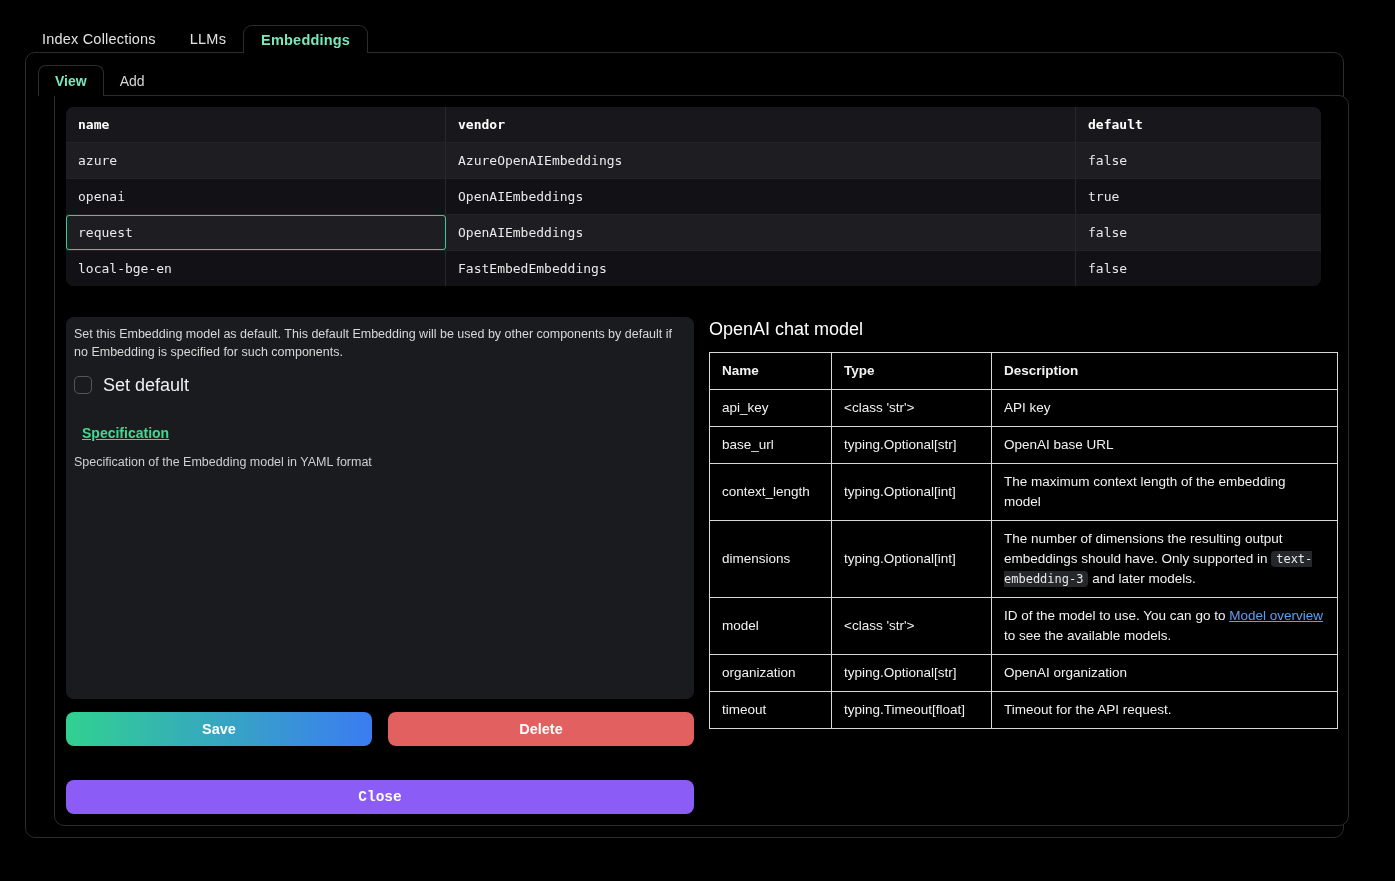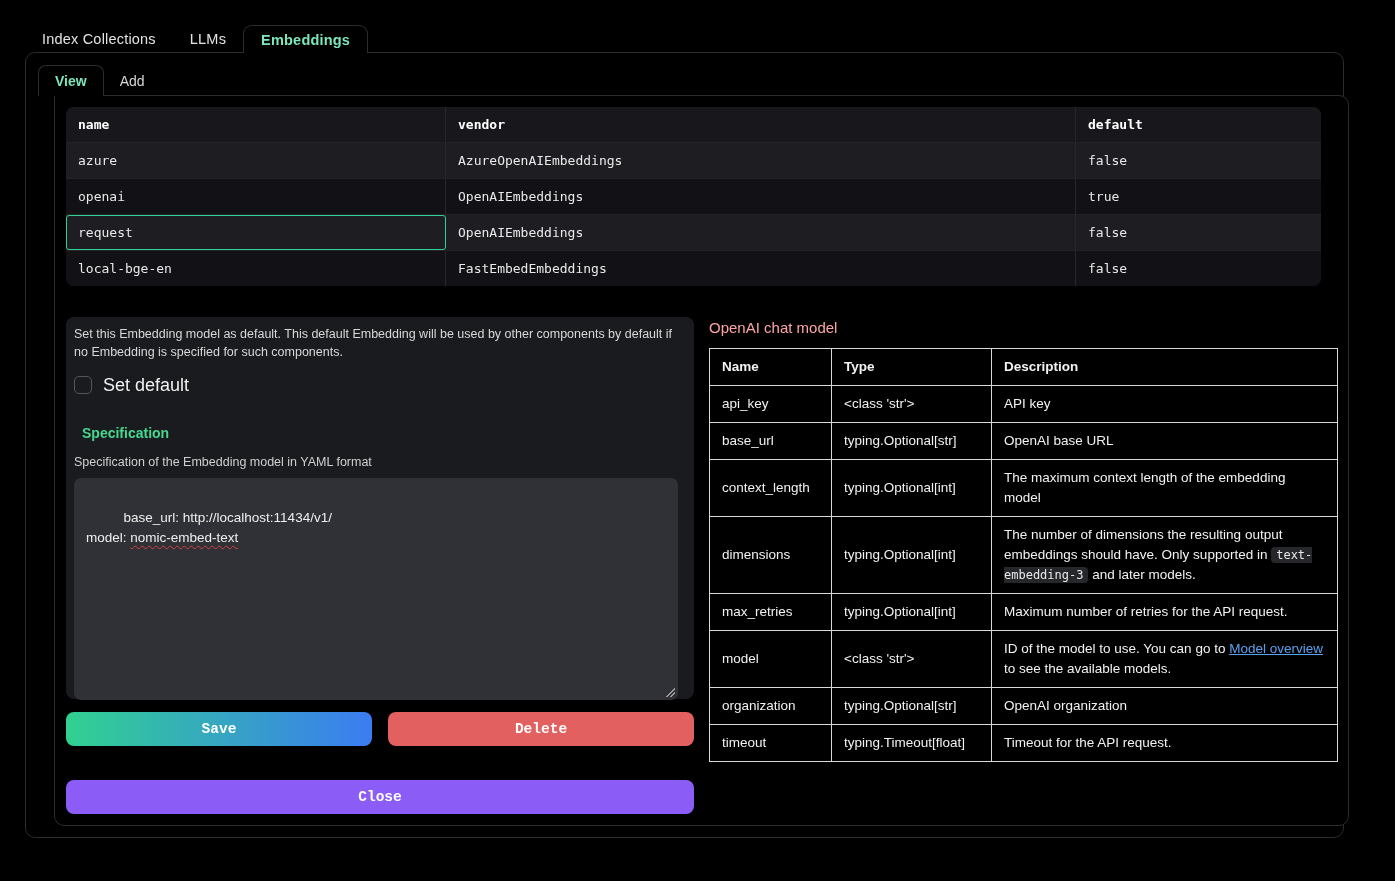--- a/index.html
+++ b/index.html
@@ -56,46 +56,46 @@
   .erow:last-child{ border-bottom:none; }
   .ecell.selected{ outline:1px solid var(--sel-border); outline-offset:-1px; border-radius:3px; }
 
   
   .left-col{ position:absolute; left:11px; top:221px; width:628px; }
   .config-panel{ background:#1a1b1e; border-radius:8px; padding:8px; height:382px; }
   .cfg-desc{ font-size:12.5px; color:#d8d8d8; line-height:18px; max-width:600px; }
   .chk-row{ display:flex; align-items:center; gap:11px; margin-top:14px; height:20px; }
   .checkbox{ width:18px; height:18px; border:1.5px solid #55565a; border-radius:5px; background:transparent; cursor:pointer; }
   .chk-label{ font-size:18px; color:#f0f0f0; }
-  .spec-heading{ margin:30px 0 0 8px; font-size:14px; font-weight:bold; color:var(--spec-green); }
+  .spec-heading{ margin:30px 0 0 8px; font-size:14px; font-weight:bold; color:var(--spec-green);text-decoration:underline; }
   .spec-caption{ margin-top:14px; font-size:12.5px; color:#cfcfcf; }
   .yaml-editor{
     margin-top:9px; width:604px; height:222px; background:#2f3136; border-radius:7px;
     padding:10px 12px; font-size:13.5px; line-height:20px; color:#eee;
     position:relative; white-space:pre-wrap; cursor:text;
   }
   .squiggle{ text-decoration:underline wavy #cc4444 1px; text-underline-offset:3px; }
   .resize-handle{
     position:absolute; right:3px; bottom:3px; width:10px; height:10px; cursor:nwse-resize;
     background:
       linear-gradient(135deg, transparent 0 55%, #9a9a9a 55% 62%, transparent 62% 75%, #9a9a9a 75% 82%, transparent 82%);
   }
-  .btn-row{ display:flex; gap:16px; margin-top:13px;font-family:Liberation Mono, monospace; }
+  .btn-row{ display:flex; gap:16px; margin-top:13px; }
   .btn{
     height:34px; border:none; border-radius:8px; font-family:inherit;
     font-size:14.5px; font-weight:bold; color:#fff; cursor:pointer;
     display:flex; align-items:center; justify-content:center;
   }
   .btn-save{ flex:1; background:linear-gradient(90deg, var(--save-start), var(--save-end)); }
   .btn-delete{ flex:1; background:var(--delete-red);text-align:right; }
   .btn-close{ width:100%; margin-top:34px; background:#8b5cf6;font-family:Liberation Mono, monospace; }
 
   
   .right-col{ position:absolute; left:654px; top:223px; width:629px; }
-  .details-title{ font-size:15px; color:#fca5a5; }
+  .details-title{ font-size:18px; color:#ffffff; }
   .dtable{
     margin-top:12px; width:629px; border-collapse:collapse; font-size:13.5px; color:#f2f2f2;
     background:#000;
   }
   .dtable th, .dtable td{
     border:1px solid #d9d9d9; padding:8px 12px; text-align:left; vertical-align:middle;
     line-height:20px;
   }
   .dtable th{ font-weight:bold; height:34px; }
   .dtable td.c-name{ width:122px; }
@@ -156,25 +156,20 @@
 
     <div class="left-col">
       <div class="config-panel">
         <div class="cfg-desc">Set this Embedding model as default. This default Embedding will be used by other components by default if no Embedding is specified for such components.</div>
         <div class="chk-row">
           <div class="checkbox"></div>
           <div class="chk-label">Set default</div>
         </div>
         <div class="spec-heading">Specification</div>
         <div class="spec-caption">Specification of the Embedding model in YAML format</div>
-        <div class="yaml-editor" id="yaml-editor">
-          <span id="yaml-content">base_url: http://localhost:11434/v1/
-model: <span class="squiggle">nomic-embed-text</span></span>
-          <span class="resize-handle"></span>
-        </div>
       </div>
       <div class="btn-row">
         <button class="btn btn-save">Save</button>
         <button class="btn btn-delete">Delete</button>
       </div>
       <button class="btn btn-close">Close</button>
     </div>
 
     <div class="right-col">
       <div class="details-title">OpenAI chat model</div>
@@ -201,25 +196,20 @@
               <td class="c-name">context_length</td>
               <td class="c-type">typing.Optional[int]</td>
               <td class="c-desc">The maximum context length of the embedding model</td>
             </tr>
             <tr>
               <td class="c-name">dimensions</td>
               <td class="c-type">typing.Optional[int]</td>
               <td class="c-desc">The number of dimensions the resulting output embeddings should have. Only supported in <span class="chip">text-embedding-3</span> and later models.</td>
             </tr>
             <tr>
-              <td class="c-name">max_retries</td>
-              <td class="c-type">typing.Optional[int]</td>
-              <td class="c-desc">Maximum number of retries for the API request.</td>
-            </tr>
-            <tr>
               <td class="c-name">model</td>
               <td class="c-type">&lt;class 'str'&gt;</td>
               <td class="c-desc">ID of the model to use. You can go to <a class="dlink">Model overview</a> to see the available models.</td>
             </tr>
             <tr>
               <td class="c-name">organization</td>
               <td class="c-type">typing.Optional[str]</td>
               <td class="c-desc">OpenAI organization</td>
             </tr>
             <tr>

